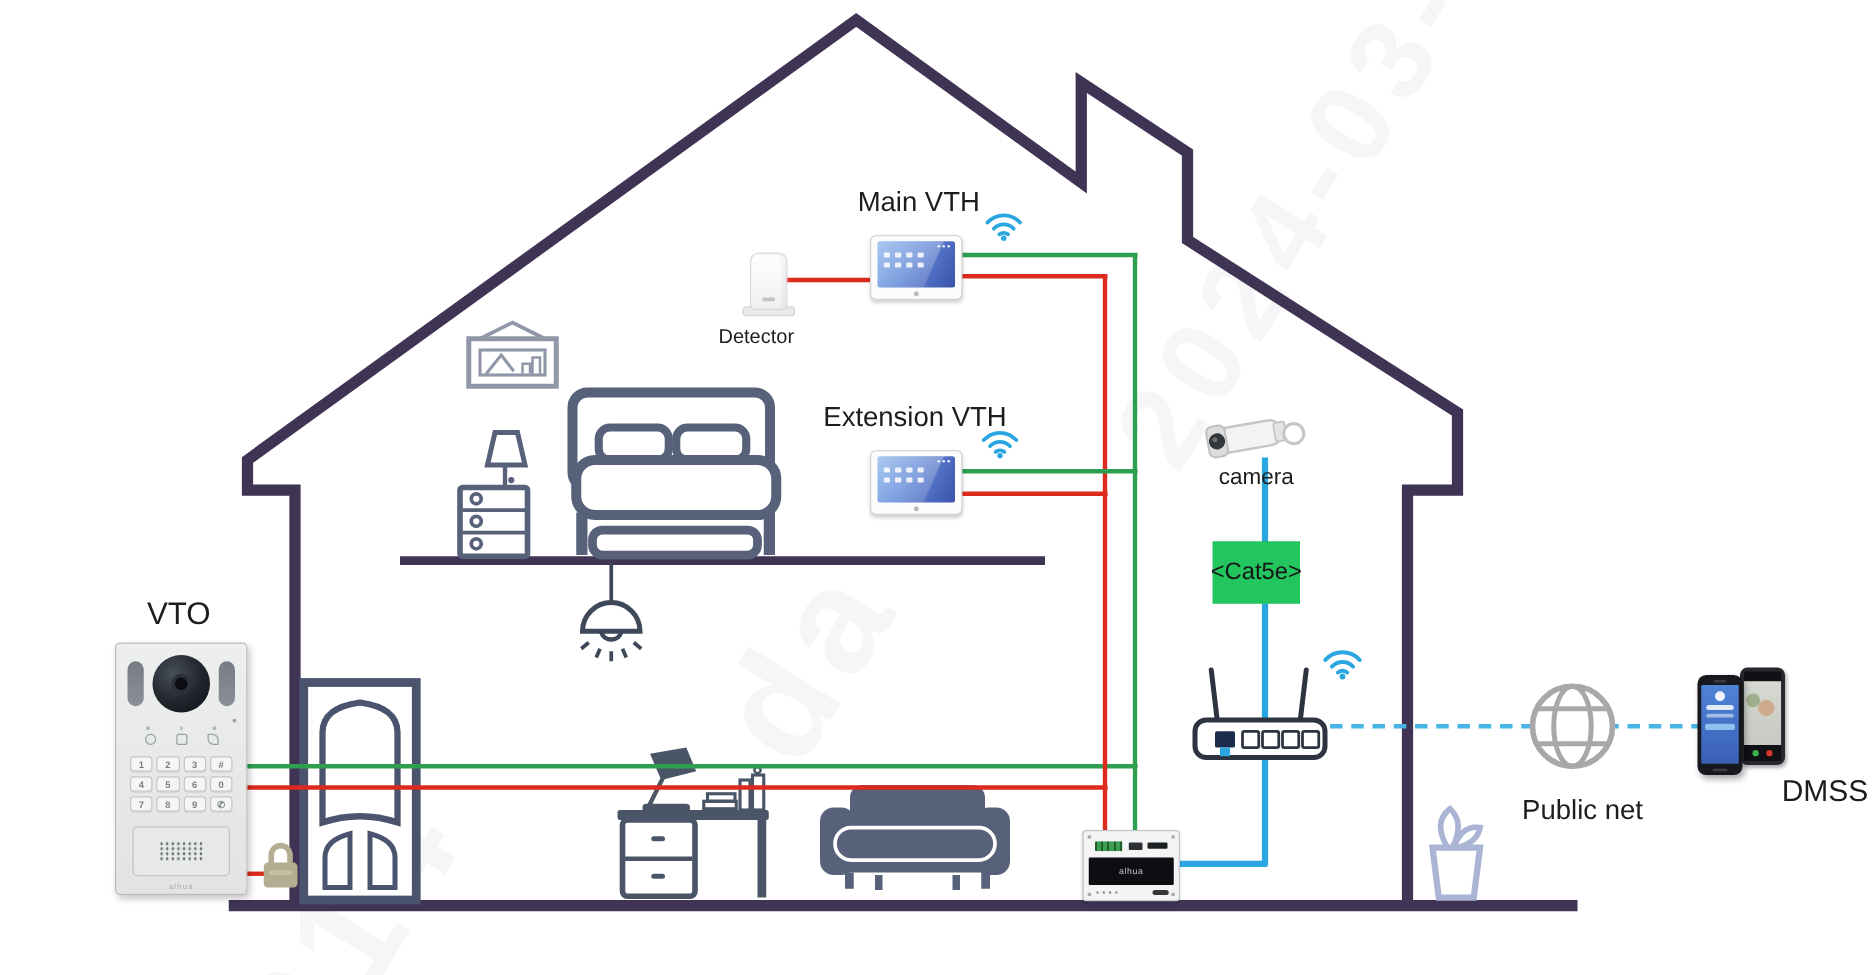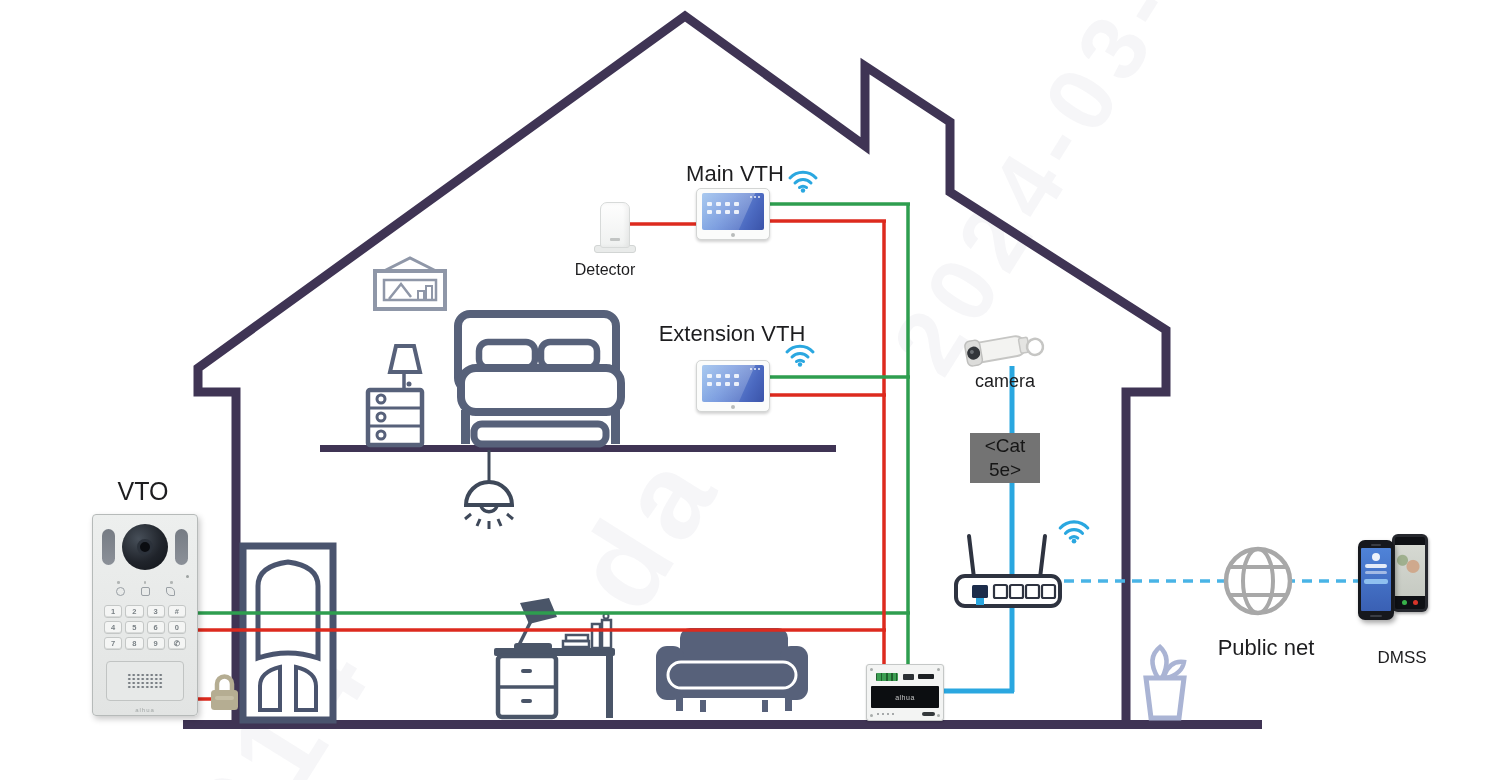--- a/index.html
+++ b/index.html
@@ -71,22 +71,22 @@
   
   .detector { left:600px; top:202px; width:30px; height:46px;
     background:linear-gradient(180deg,#fefefe,#eff1f0); border:1px solid #d7dad9;
     border-radius:7px 7px 3px 3px; box-shadow:inset -3px 0 4px rgba(0,0,0,.05); }
   .detector .slot { position:absolute; left:50%; bottom:6px; width:10px; height:3px; margin-left:-5px;
     background:#c2c5c4; border-radius:1px; }
   .det-base { left:594px; top:245px; width:42px; height:8px; background:#e9ebea;
     border:1px solid #d2d5d4; border-radius:3px; }
 
   
-  .catbox { left:970px; top:433px; width:70px; height:50px; background:#737373; z-index:4;
-    display:flex; flex-direction:column; align-items:center; justify-content:center;
+  .catbox { left:970px; top:433px; width:70px; height:50px; background:#22c55e; z-index:4;
+    display:flex; flex-direction:row; align-items:center; justify-content:center;
     font-size:19px; color:#161616; line-height:1.25; position:absolute; }
 
   
   .switch { left:866px; top:664px; width:78px; height:57px; background:#f3f4f3;
     border:1px solid #c5c8c7; border-radius:3px; box-shadow:0 1px 2px rgba(0,0,0,.2); }
   .switch .scrw { position:absolute; width:3px; height:3px; border-radius:50%; background:#a9adac; }
   .scrw.tl{left:3px;top:3px} .scrw.tr{right:3px;top:3px} .scrw.bl{left:3px;bottom:3px} .scrw.br{right:3px;bottom:3px}
   .sw-top { position:absolute; left:9px; right:9px; top:7px; height:9px;
     display:flex; align-items:center; justify-content:space-between; }
   .sw-term { width:22px; height:8px; background:#3c9e52; border-radius:1px;
@@ -441,18 +441,18 @@
     <g stroke="#2aa7e0" stroke-width="3" fill="none" stroke-linecap="round">
       <path d="M4 13 A17.5 17.5 0 0 1 30 13"></path>
         <path d="M9 18 A11 11 0 0 1 25 18"></path>
         <path d="M13.5 22.5 A6 6 0 0 1 20.5 22.5"></path>
     </g>
       <circle cx="17" cy="25.5" r="2.2" fill="#2aa7e0"></circle>
   </svg>
 
   <div class="label" style="left:143px; top:477px; font-size:25px;">VTO</div>
   <div class="label" style="left:605px; top:261px; font-size:16px;">Detector</div>
-  <div class="label" style="left:735px; top:149px; font-size:22px;margin-top:12px;">Main VTH</div>
+  <div class="label" style="left:735px; top:149px; font-size:22px;">Main VTH</div>
   <div class="label" style="left:732px; top:321px; font-size:22px;">Extension VTH</div>
   <div class="label" style="left:1005px; top:371px; font-size:18px;">camera</div>
   <div class="label" style="left:1266px; top:635px; font-size:22px;">Public net</div>
-  <div class="label" style="left:1402px; top:620px; font-size:17px;margin-top:28px;">DMSS</div>
+  <div class="label" style="left:1460px; top:620px; font-size:24px;">DMSS</div>
 </div>
 
 </body></html>

